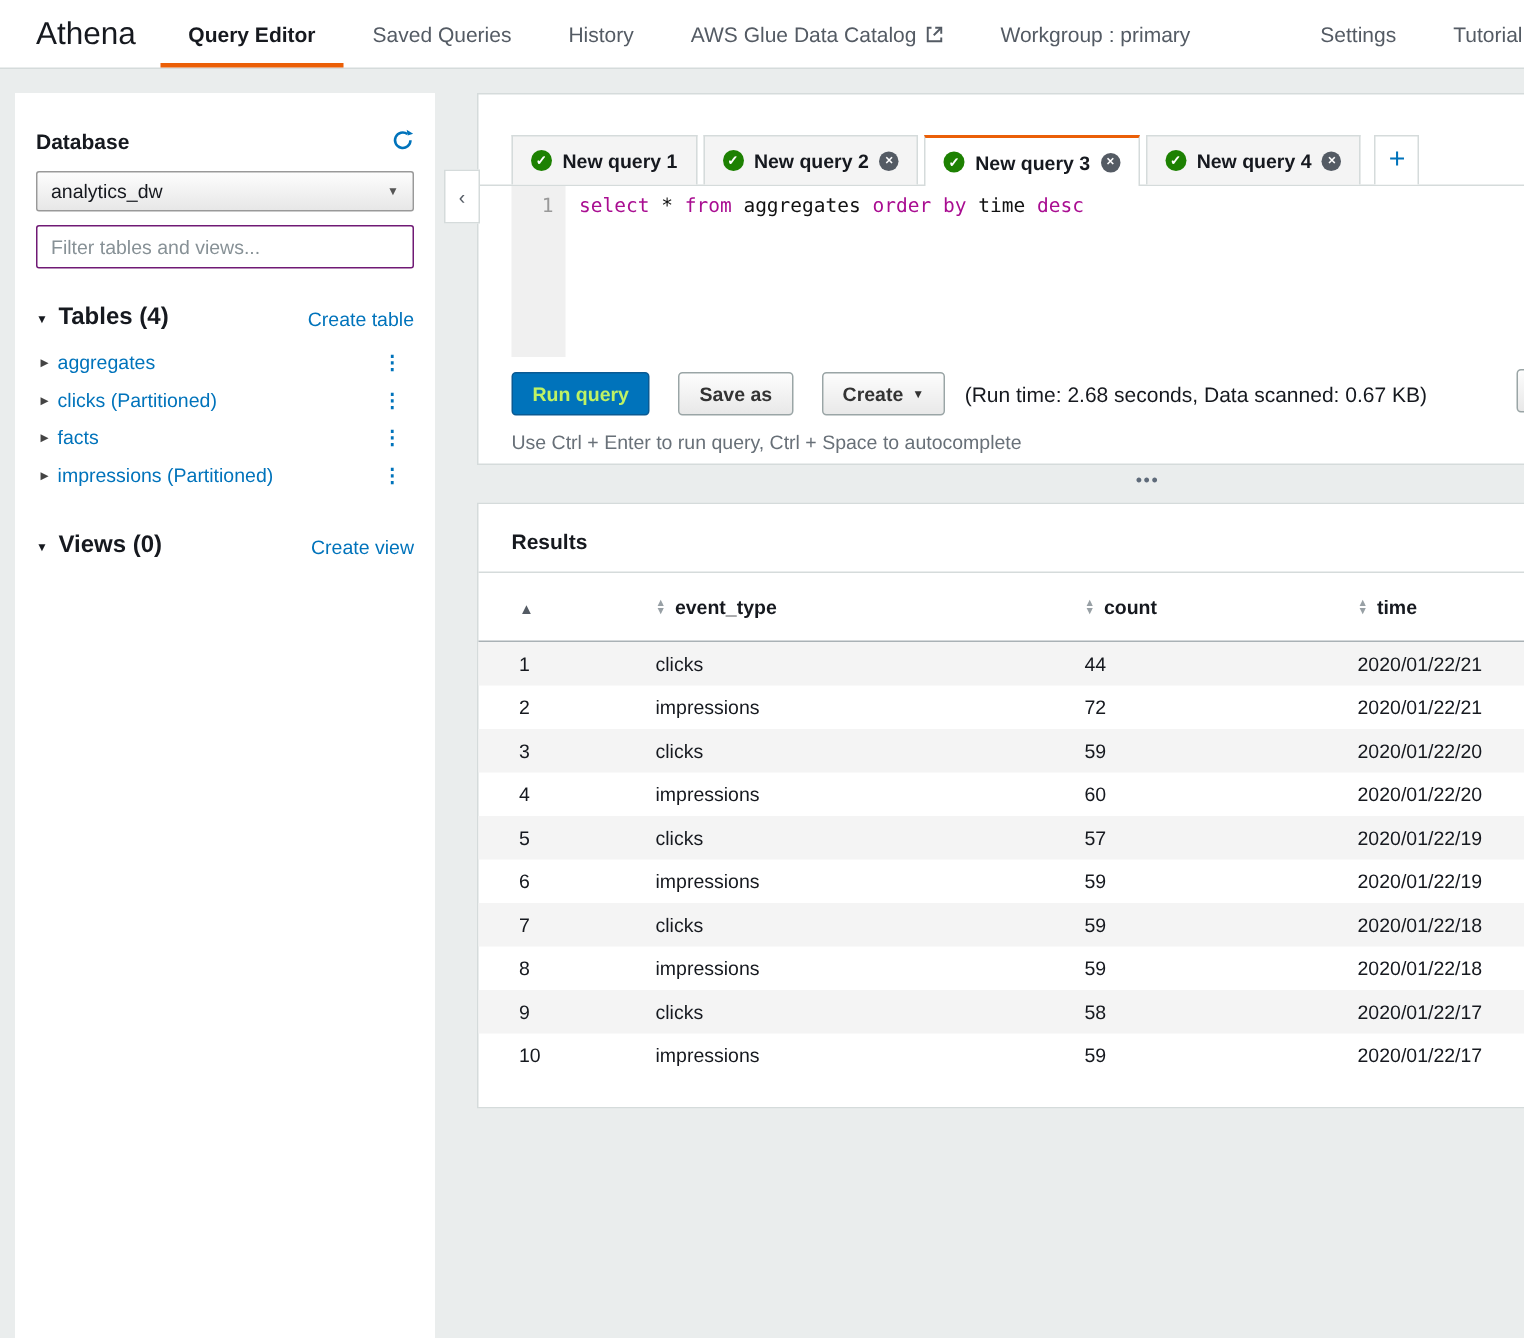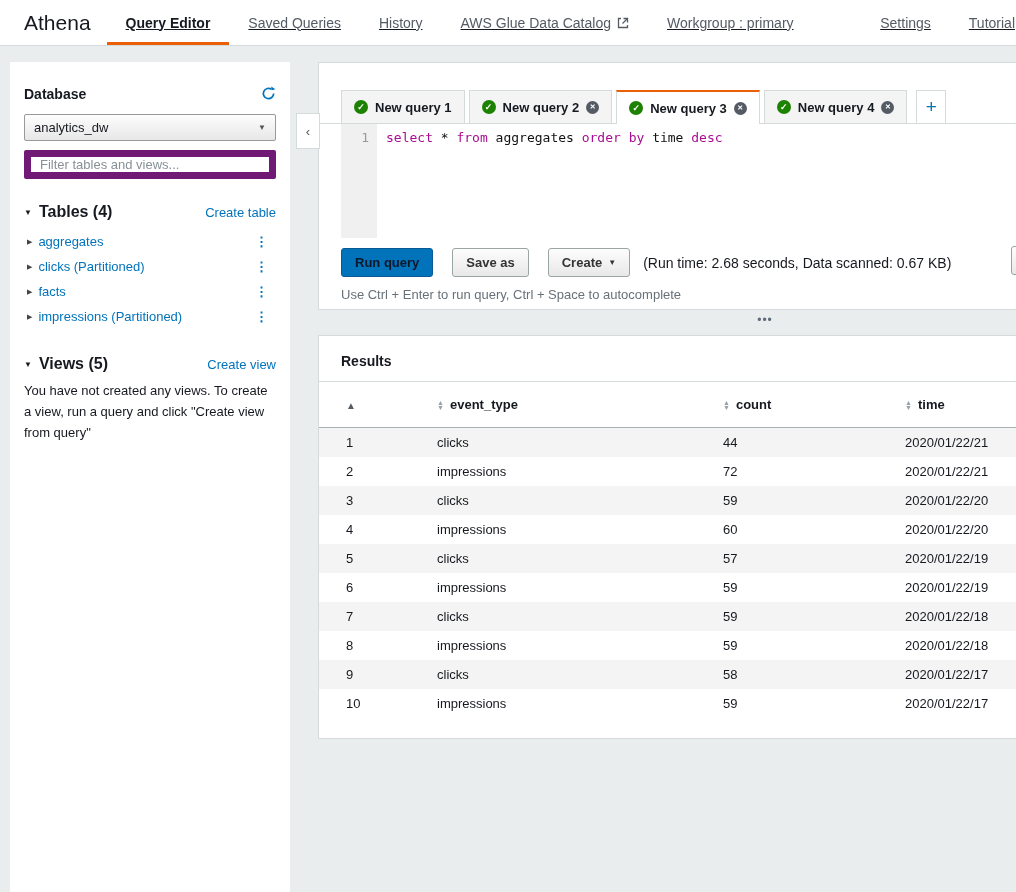--- a/index.html
+++ b/index.html
@@ -4,35 +4,35 @@
 <style>
   * { margin:0; padding:0; box-sizing:border-box; }
   html,body { width:1016px; height:892px; overflow:hidden; background:#eaeded;
     font-family:"Liberation Sans", sans-serif; color:#16191f; }
   body { position:relative; }
 
   
   .topnav { position:absolute; top:0; left:0; width:1048px; height:46px; background:#fff;
     border-bottom:1px solid #d5dbdb; display:flex; align-items:stretch; padding:0 14px 0 24px; z-index:5; }
   .brand { font-size:21px; display:flex; align-items:center; margin-right:16px; color:#16191f; }
-  .nav-items, .nav-right { display:flex; align-items:stretch;text-decoration:underline; }
+  .nav-items, .nav-right { display:flex; align-items:stretch; }
   .nav-right { margin-left:auto; }
   .nav-item { display:flex; align-items:center; padding:0 19px; font-size:14px; color:#545b64; cursor:pointer; white-space:nowrap; gap:6px; }
   .nav-item.active { color:#16191f; font-weight:bold; border-bottom:3px solid #eb5f07; padding-top:3px; }
   .ext-icon { display:inline-flex; align-items:center; }
 
   
   .sidebar { position:absolute; left:10px; top:62px; width:280px; height:830px; background:#fff; padding:24px 14px 16px; }
   .db-header { display:flex; justify-content:space-between; align-items:flex-start; margin-bottom:12px; }
   .db-label { font-weight:bold; font-size:14px; }
   .refresh { cursor:pointer; display:inline-flex; }
   .db-select { height:27px; border:1px solid #999; border-radius:2px; background:linear-gradient(#fdfdfd,#e7e7e7);
     display:flex; align-items:center; justify-content:space-between; padding:0 9px; font-size:13px; margin-bottom:9px; cursor:pointer; }
   .db-select .caret { color:#555; font-size:8px; }
-  .filter-input { width:100%; height:29px; border:7px solid #701a75; border-radius:2px; padding:0 9px;
+  .filter-input { width:100%; height:29px; border:1px solid #701a75; border-radius:2px; padding:0 9px;
     font-size:13px; color:#16191f; margin-bottom:10px; font-family:"Liberation Sans", sans-serif; }
   .filter-input::placeholder { color:#879196; }
   .section-header { display:flex; align-items:center; margin-top:14px; margin-bottom:8px; }
   .tri { font-size:8px; color:#16191f; margin-right:7px; cursor:pointer; }
   .section-title { font-weight:bold; font-size:16px; flex:1; cursor:pointer; }
   .link { color:#0073bb; font-size:13px; cursor:pointer; }
   .table-item { display:flex; align-items:center; padding:5px 0 5px 3px; font-size:13px; }
   .table-item .expand { font-size:7px; color:#444; margin-right:6px; cursor:pointer; }
   .table-item .tname { color:#0073bb; flex:1; cursor:pointer; }
   .table-item .kebab { color:#0073bb; font-weight:bold; cursor:pointer; padding:0 8px; font-size:13px; }
@@ -56,21 +56,21 @@
   .plus-tab { width:30px; height:33px; border:1px solid #d5dbdb; border-bottom:none; background:#fff; color:#0073bb;
     font-size:19px; display:flex; align-items:center; justify-content:center; margin-left:5px; cursor:pointer; }
   .code-area { display:flex; height:114px; margin-left:22px; font-family:"DejaVu Sans Mono", monospace; font-size:13px; cursor:text; }
   .gutter { width:36px; background:#f0f0f0; color:#999; text-align:right; padding:6px 8px 0 0; }
   .code { padding:6px 0 0 9px; white-space:pre; flex:1; }
   .tok-keyword, .tok-keyword2 { color:#a90d91; }
   .tok-plain { color:#111; }
   .actions-row { display:flex; align-items:center; margin:10px 0 0 22px; gap:19px; }
   .btn { height:29px; padding:0 13px; border-radius:3px; font-size:13px; font-weight:bold; cursor:pointer;
     font-family:"Liberation Sans", sans-serif; display:inline-flex; align-items:center; gap:6px; }
-  .btn-primary { background:#0073bb; color:#0f172a; border:1px solid #0a5a93; }
+  .btn-primary { background:#0073bb; color:#bef264; border:1px solid #0a5a93; }
   .btn-secondary { background:linear-gradient(#fdfdfd,#e8e8e8); color:#333; border:1px solid #9aa5a6; }
   .btn-caret { font-size:8px; color:#333; }
   .run-stats { font-size:14px; color:#16191f; margin-left:-6px; }
   .hint { margin:10px 0 0 22px; font-size:13px; color:#687078; }
   .cut-button { position:absolute; left:692px; top:183px; width:120px; height:29px; border:1px solid #9aa5a6;
     border-radius:3px; background:linear-gradient(#fdfdfd,#e8e8e8); cursor:pointer; }
 
   .drag-dots { position:absolute; left:318px; top:313px; width:894px; text-align:center; color:#5f6b7a;
     font-size:12px; letter-spacing:1px; cursor:row-resize; line-height:14px; }
 
@@ -166,24 +166,23 @@
       </div>
       <div class="table-item">
         <span class="expand">▶</span>
         <span class="tname">impressions (Partitioned)</span>
         <span class="kebab">⋮</span>
       </div>
     </div>
   <div class="views-section">
     <div class="section-header">
       <span class="tri">▼</span>
-      <span class="section-title">Views (5)</span>
+      <span class="section-title">Views (0)</span>
       <span class="link">Create view</span>
     </div>
-    <div class="views-empty">You have not created any views. To create a view, run a query and click "Create view from query"</div>
   </div>
 </aside>
 
 <div class="collapse-handle">‹</div>
 
 <section class="editor-panel">
   <div class="tabs-row">
     <div id="query-tabs" style="display:flex; gap:4px; align-items:flex-end;">
         <div class="qtab">
           <span class="check-icon">✓</span>

